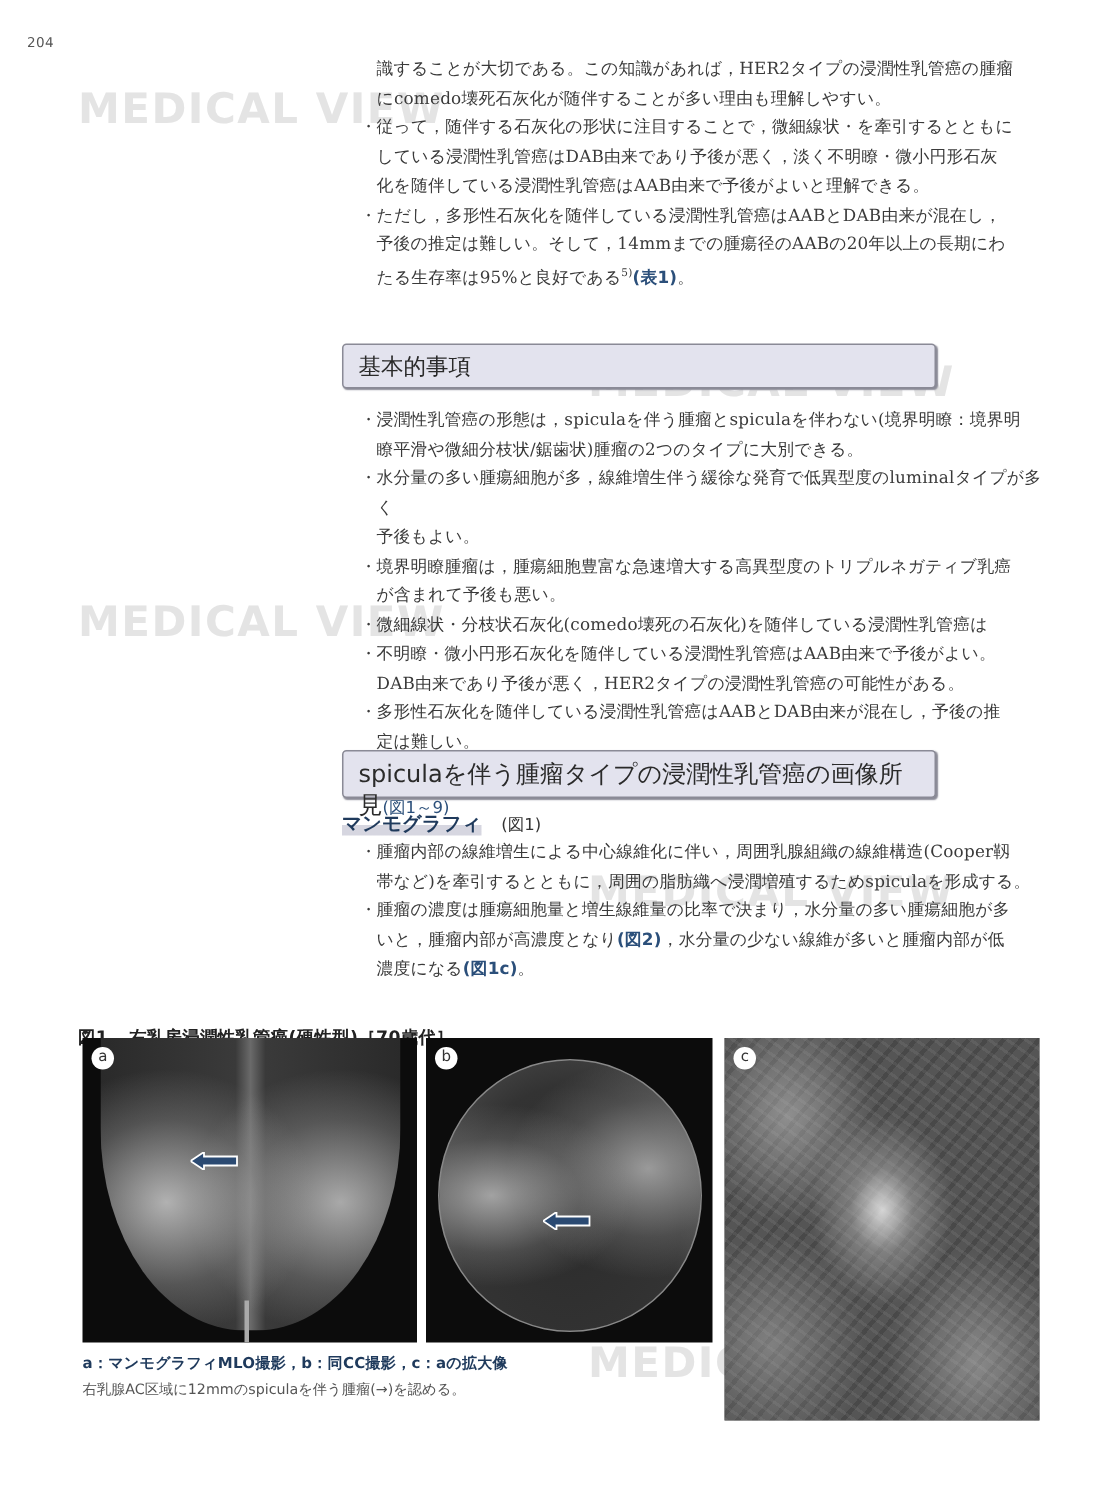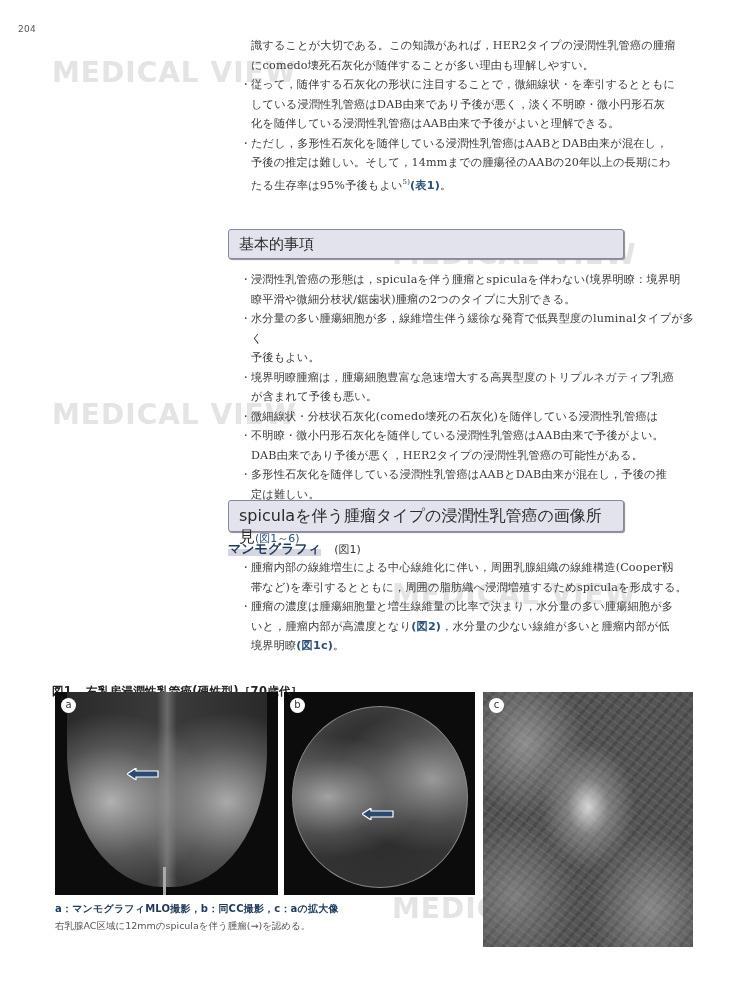--- a/index.html
+++ b/index.html
@@ -92,21 +92,21 @@
   <ul class="bullets" id="intro-list">
       <li class="cont"><span>識することが大切である。この知識があれば，HER2タイプの浸潤性乳管癌の腫瘤</span></li>
       <li class="cont"><span>にcomedo壊死石灰化が随伴することが多い理由も理解しやすい。</span></li>
       <li><span class="dot">・</span><span>従って，随伴する石灰化の形状に注目することで，微細線状・を牽引するとともに</span></li>
       <li class="cont"><span>している浸潤性乳管癌はDAB由来であり予後が悪く，淡く不明瞭・微小円形石灰</span></li>
       <li class="cont"><span>化を随伴している浸潤性乳管癌はAAB由来で予後がよいと理解できる。</span></li>
       <li><span class="dot">・</span><span>ただし，多形性石灰化を随伴している浸潤性乳管癌はAABとDAB由来が混在し，</span></li>
       <li class="cont"><span>予後の推定は難しい。そして，14mmまでの腫瘍径のAABの20年以上の長期にわ</span></li>
     </ul>
   <ul class="bullets">
-    <li class="cont"><span>たる生存率は95%予後もよい</span><span class="sup">5)</span><span class="ref-bold">(表1)</span><span>。</span></li>
+    <li class="cont"><span>たる生存率は95%と良好である</span><span class="sup">5)</span><span class="ref-bold">(表1)</span><span>。</span></li>
   </ul>
 </div>
 
 <div class="section-box sec1">
   <span>基本的事項</span>
 </div>
 <div class="col" style="top:270px;">
   <ul class="bullets" id="basic-list">
       <li><span class="dot">・</span><span>浸潤性乳管癌の形態は，spiculaを伴う腫瘤とspiculaを伴わない(境界明瞭：境界明</span></li>
       <li class="cont"><span>瞭平滑や微細分枝状/鋸歯状)腫瘤の2つのタイプに大別できる。</span></li>
@@ -116,34 +116,34 @@
       <li class="cont"><span>が含まれて予後も悪い。</span></li>
       <li><span class="dot">・</span><span>微細線状・分枝状石灰化(comedo壊死の石灰化)を随伴している浸潤性乳管癌は</span></li>
       <li><span class="dot">・</span><span>不明瞭・微小円形石灰化を随伴している浸潤性乳管癌はAAB由来で予後がよい。</span></li>
       <li class="cont"><span>DAB由来であり予後が悪く，HER2タイプの浸潤性乳管癌の可能性がある。</span></li>
       <li><span class="dot">・</span><span>多形性石灰化を随伴している浸潤性乳管癌はAABとDAB由来が混在し，予後の推</span></li>
       <li class="cont"><span>定は難しい。</span></li>
     </ul>
 </div>
 
 <div class="section-box sec2">
-  <span>spiculaを伴う腫瘤タイプの浸潤性乳管癌の画像所見</span><span class="small-ref">(図1～6)</span>
+  <span>spiculaを伴う腫瘤タイプの浸潤性乳管癌の画像所見</span><span class="small-ref">(図1～9)</span>
 </div>
 <div class="subhead">
   <span class="hl">マンモグラフィ</span><span class="small">(図1)</span>
 </div>
 <div class="col" style="top:558px;">
   <ul class="bullets" id="imaging-list">
       <li><span class="dot">・</span><span>腫瘤内部の線維増生による中心線維化に伴い，周囲乳腺組織の線維構造(Cooper靱</span></li>
       <li class="cont"><span>帯など)を牽引するとともに，周囲の脂肪織へ浸潤増殖するためspiculaを形成する。</span></li>
       <li><span class="dot">・</span><span>腫瘤の濃度は腫瘍細胞量と増生線維量の比率で決まり，水分量の多い腫瘍細胞が多</span></li>
     </ul>
   <ul class="bullets">
     <li class="cont"><span>いと，腫瘤内部が高濃度となり</span><span class="ref-bold">(図2)</span><span>，水分量の少ない線維が多いと腫瘤内部が低</span></li>
-    <li class="cont"><span>境界明瞭</span><span class="ref-bold">(図1c)</span><span>。</span></li>
+    <li class="cont"><span>濃度になる</span><span class="ref-bold">(図1c)</span><span>。</span></li>
   </ul>
 </div>
 
 <div class="fig-title">
   <span class="num">図1</span><span>右乳房浸潤性乳管癌(硬性型)［70歳代］</span>
 </div>
 
 <div class="img img-a">
   <div class="breast"></div>
   <div class="nipple"></div>

